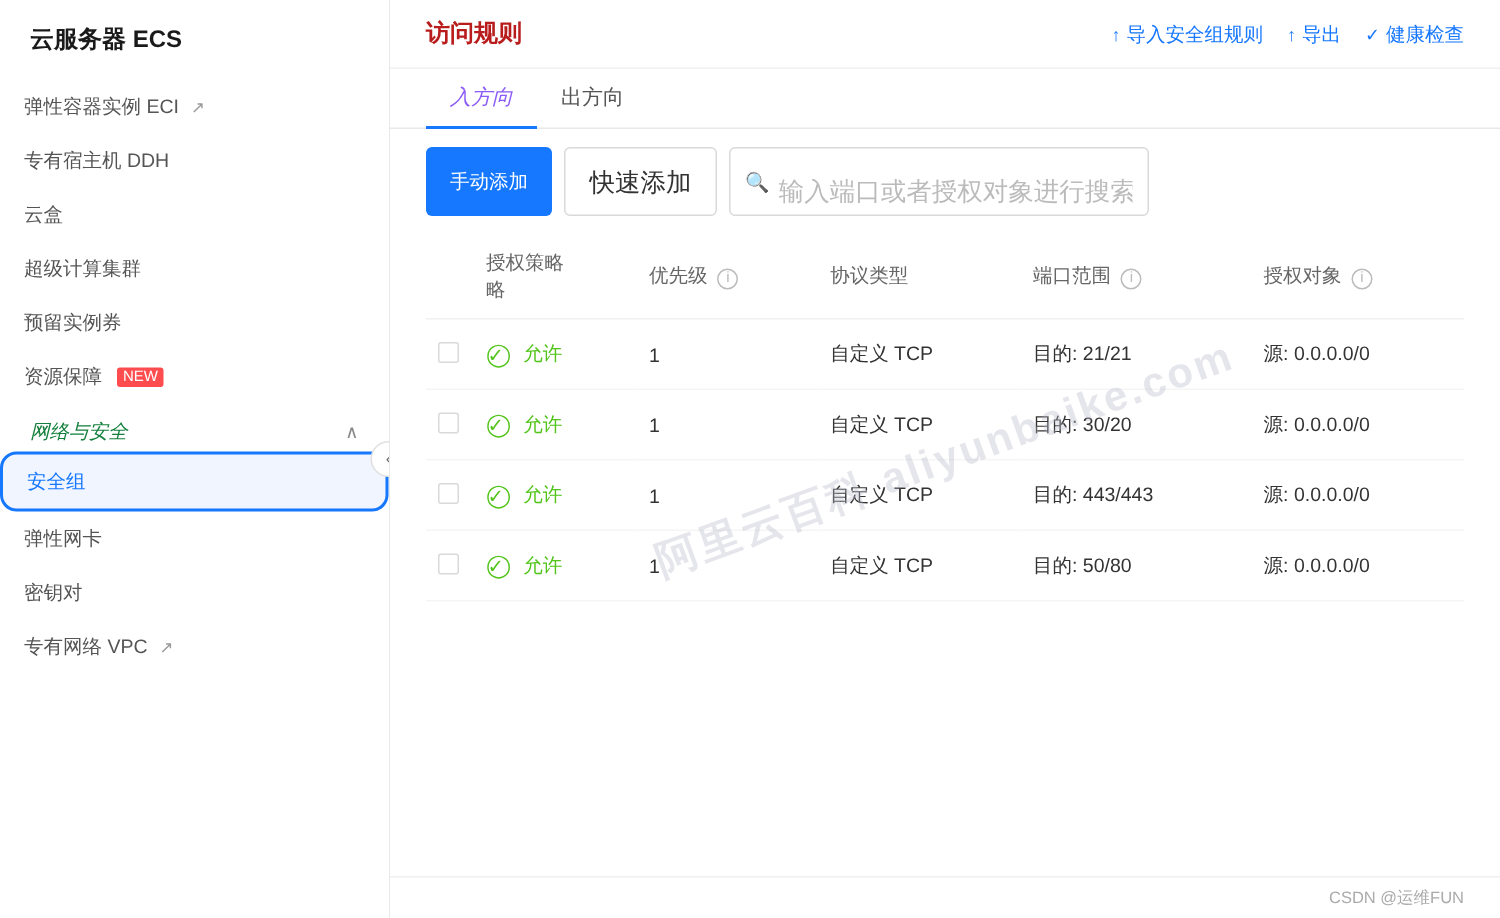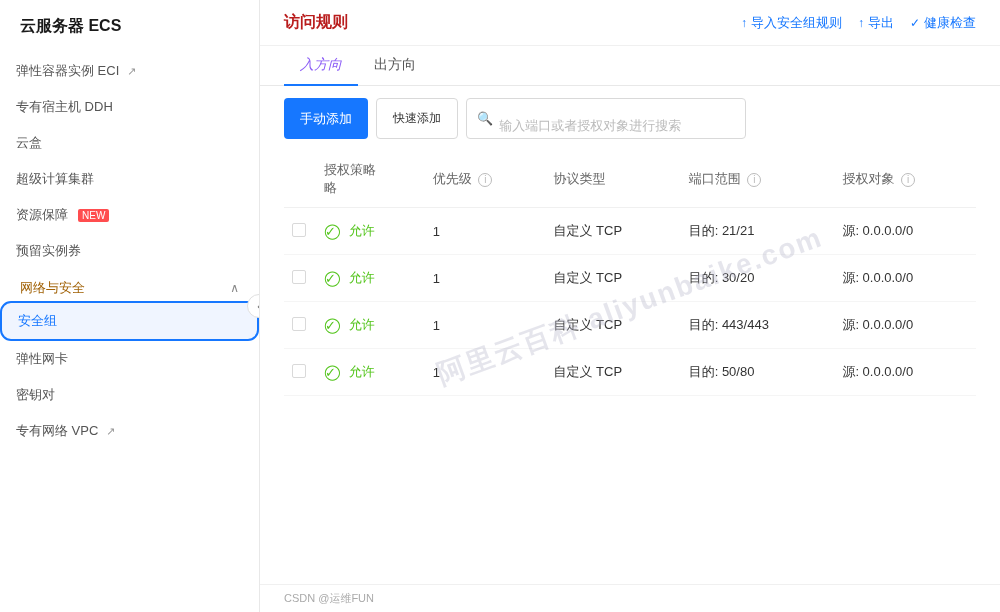--- a/index.html
+++ b/index.html
@@ -39,21 +39,21 @@
     }
     .sidebar-section {
       padding: 10px 20px 4px 20px;
       color: #888;
       font-size: 12px;
       display: flex;
       align-items: center;
       justify-content: space-between;
       font-weight: 500;
     }
-    .sidebar-section .section-label { color: #a16207; font-size: 13px; font-weight: 500; }
+    .sidebar-section .section-label { color: #15803d; font-size: 13px; font-weight: 500; font-style: italic; }
     .new-badge {
       background: #ff4d4f;
       color: #fff;
       font-size: 10px;
       padding: 1px 4px;
       border-radius: 2px;
       margin-left: 4px;
     }
     .ext-icon {
       font-size: 11px;
@@ -174,39 +174,39 @@
       cursor: pointer;
       font-size: 13px;
     }
     .btn-default {
       background: #fff;
       color: #333;
       border: 1px solid #d9d9d9;
       padding: 6px 16px;
       border-radius: 4px;
       cursor: pointer;
-      font-size: 12px;
+      font-size: 17px;
     }
     .search-box {
       display: flex;
       align-items: center;
       border: 1px solid #d9d9d9;
       border-radius: 4px;
       padding: 5px 10px;
       width: 280px;
       gap: 6px;
       color: #bbb;
       font-size: 13px;
       background: #fff;
     }
     .search-box input {
       border: none;
       outline: none;
       flex: 1;
-      font-size: 13px;
+      font-size: 17px;
       color: #bbb;
       background: transparent;
       margin-top: 14px;
     }
     .search-box input::placeholder { color: #bbb; }
 
     
     .table-container {
       flex: 1;
       overflow-y: auto;
@@ -263,20 +263,21 @@
       display: flex;
       align-items: center;
       gap: 4px;
       color: #52c41a;
       font-size: 13px;
     }
 
     
     .footer {
       padding: 6px 24px;
+      text-align: right;
       font-size: 11px;
       color: #aaa;
       border-top: 1px solid #f0f0f0;
       background: #fff;
     }
   </style>
 </head>
 <body>
 
 <div class="sidebar">
@@ -289,25 +290,25 @@
   <div class="sidebar-item">
     <span>专有宿主机 DDH</span>
   </div>
   <div class="sidebar-item">
     <span>云盒</span>
   </div>
   <div class="sidebar-item">
     <span>超级计算集群</span>
   </div>
   <div class="sidebar-item">
+    <span>预留实例券</span>
+  </div>
+  <div class="sidebar-item">
     <span>资源保障</span>
     <span class="new-badge">NEW</span>
-  </div>
-  <div class="sidebar-item">
-    <span>预留实例券</span>
   </div>
 
   <div class="sidebar-section">
     <span class="section-label">网络与安全</span>
     <span class="collapse-icon">∧</span>
   </div>
 
   <div class="sidebar-item active">
     <span>安全组</span>
   </div>

